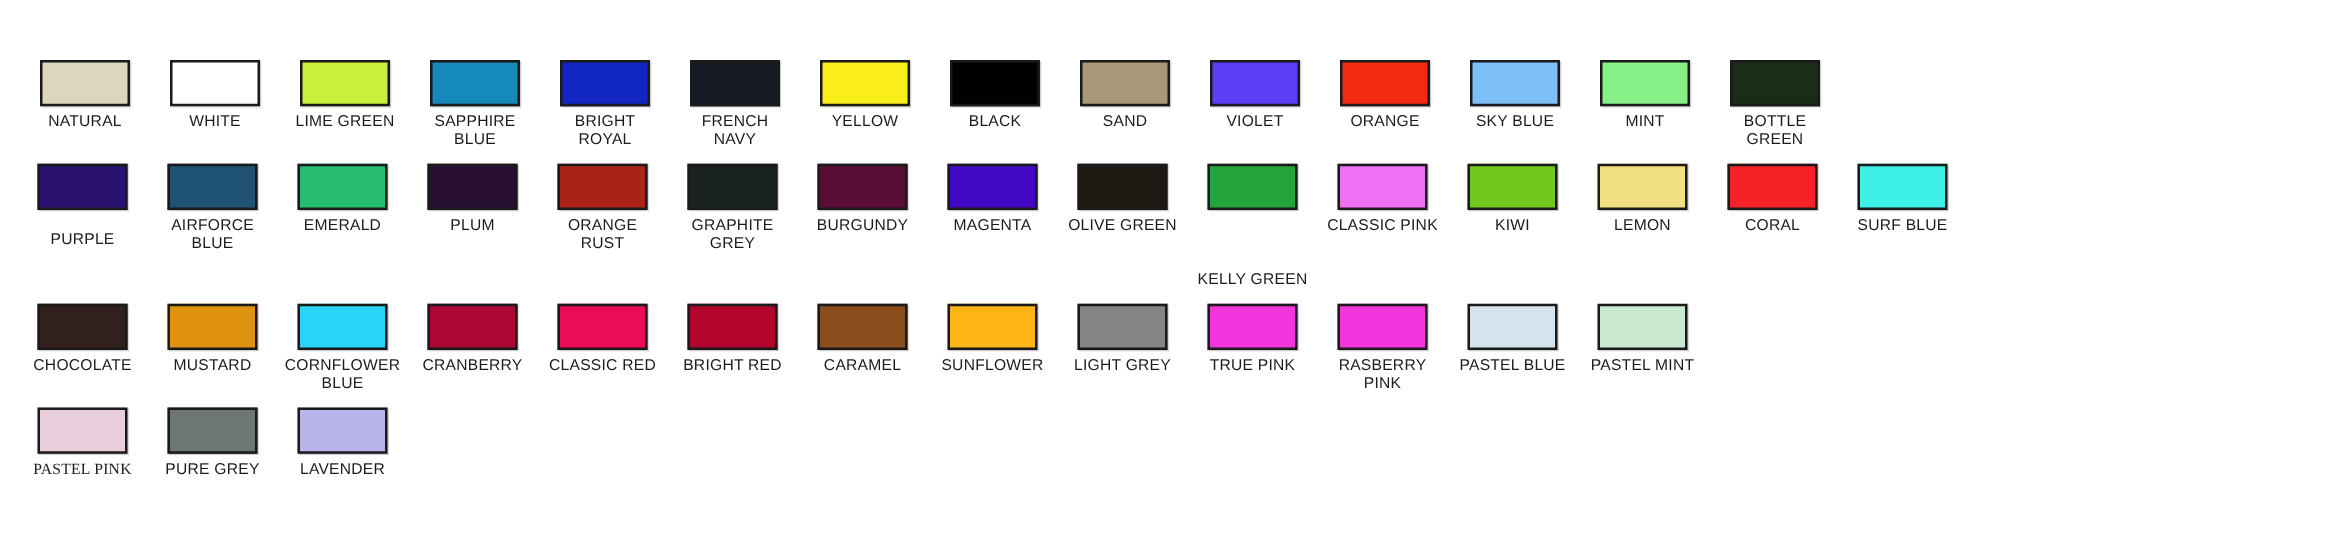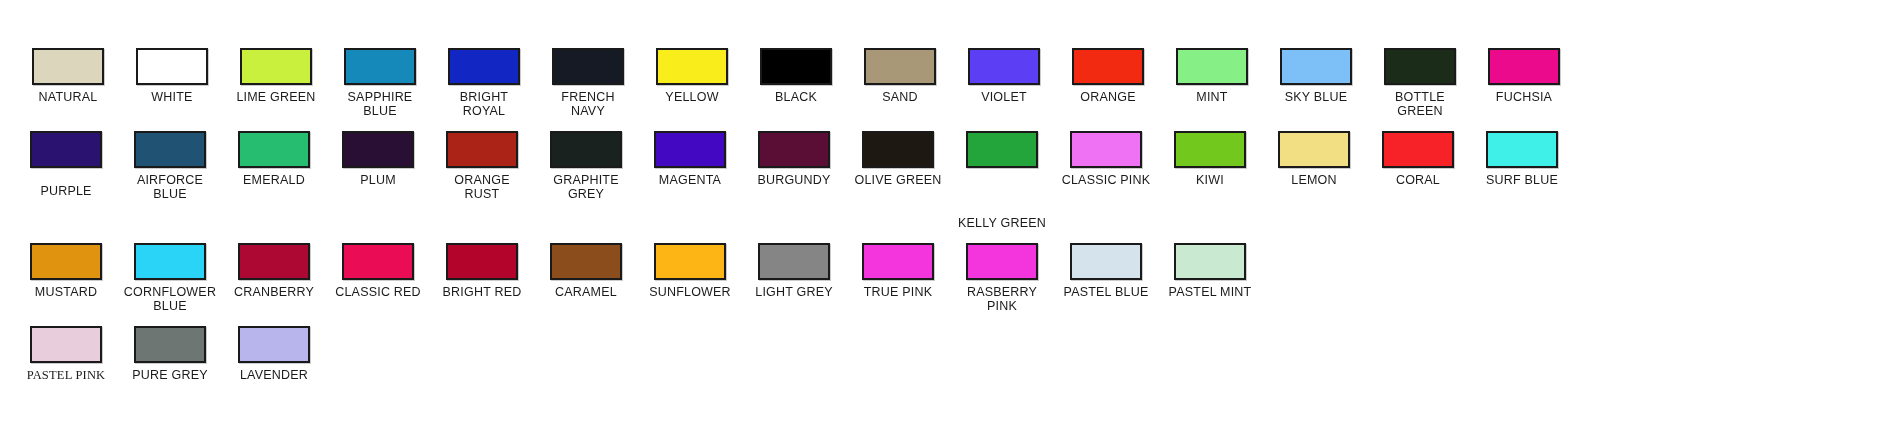--- a/index.html
+++ b/index.html
@@ -104,36 +104,32 @@
       </div>
       <div class="cell">
         <div class="swatch" style="background: rgb(92, 63, 245); border-color: rgb(26, 26, 26);"></div>
         <div class="swatch-label" style="color: rgb(27, 27, 27);">VIOLET</div>
       </div>
       <div class="cell">
         <div class="swatch" style="background: rgb(242, 42, 17); border-color: rgb(26, 26, 26);"></div>
         <div class="swatch-label" style="color: rgb(27, 27, 27);">ORANGE</div>
       </div>
       <div class="cell">
+        <div class="swatch" style="background: rgb(124, 192, 247); border-color: rgb(26, 26, 26);"></div>
+        <div class="swatch-label" style="color: rgb(27, 27, 27);">SKY BLUE</div>
+      </div>
+      <div class="cell">
         <div class="swatch" style="background: rgb(134, 240, 135); border-color: rgb(26, 26, 26);"></div>
         <div class="swatch-label" style="color: rgb(27, 27, 27);">MINT</div>
-      </div>
-      <div class="cell">
-        <div class="swatch" style="background: rgb(124, 192, 247); border-color: rgb(26, 26, 26);"></div>
-        <div class="swatch-label" style="color: rgb(27, 27, 27);">SKY BLUE</div>
       </div>
       <div class="cell">
         <div class="swatch" style="background: rgb(27, 45, 24); border-color: rgb(26, 26, 26);"></div>
         <div class="swatch-label" style="color: rgb(27, 27, 27);">BOTTLE
 GREEN</div>
       </div>
-      <div class="cell">
-        <div class="swatch" style="background: rgb(236, 10, 140); border-color: rgb(26, 26, 26);"></div>
-        <div class="swatch-label" style="color: rgb(27, 27, 27);">FUCHSIA</div>
-      </div>
     </div>
     <div class="row row-2">
       <div class="cell">
         <div class="swatch" style="background: rgb(42, 18, 112); border-color: rgb(26, 26, 26);"></div>
         <div class="swatch-label" style="color: rgb(27, 27, 27); margin-top: 16px;">PURPLE</div>
       </div>
       <div class="cell">
         <div class="swatch" style="background: rgb(32, 82, 116); border-color: rgb(26, 26, 26);"></div>
         <div class="swatch-label" style="color: rgb(27, 27, 27);">AIRFORCE
 BLUE</div>
@@ -150,28 +146,28 @@
         <div class="swatch" style="background: rgb(171, 35, 22); border-color: rgb(26, 26, 26);"></div>
         <div class="swatch-label" style="color: rgb(27, 27, 27);">ORANGE
 RUST</div>
       </div>
       <div class="cell">
         <div class="swatch" style="background: rgb(26, 34, 31); border-color: rgb(26, 26, 26);"></div>
         <div class="swatch-label" style="color: rgb(27, 27, 27);">GRAPHITE
 GREY</div>
       </div>
       <div class="cell">
+        <div class="swatch" style="background: rgb(90, 13, 53); border-color: rgb(26, 26, 26);"></div>
+        <div class="swatch-label" style="color: rgb(27, 27, 27);">BURGUNDY</div>
+      </div>
+      <div class="cell">
         <div class="swatch" style="background: rgb(66, 8, 194); border-color: rgb(26, 26, 26);"></div>
         <div class="swatch-label" style="color: rgb(27, 27, 27);">MAGENTA</div>
       </div>
       <div class="cell">
-        <div class="swatch" style="background: rgb(90, 13, 53); border-color: rgb(26, 26, 26);"></div>
-        <div class="swatch-label" style="color: rgb(27, 27, 27);">BURGUNDY</div>
-      </div>
-      <div class="cell">
         <div class="swatch" style="background: rgb(29, 24, 17); border-color: rgb(26, 26, 26);"></div>
         <div class="swatch-label" style="color: rgb(27, 27, 27);">OLIVE GREEN</div>
       </div>
       <div class="cell">
         <div class="swatch" style="background: rgb(35, 165, 60); border-color: rgb(26, 26, 26);"></div>
         <div class="swatch-label" style="color: rgb(27, 27, 27); margin-top: 48px;">KELLY GREEN</div>
       </div>
       <div class="cell">
         <div class="swatch" style="background: rgb(239, 113, 244); border-color: rgb(26, 26, 26);"></div>
         <div class="swatch-label" style="color: rgb(27, 27, 27);">CLASSIC PINK</div>
@@ -187,20 +183,24 @@
       <div class="cell">
         <div class="swatch" style="background: rgb(247, 34, 39); border-color: rgb(26, 26, 26);"></div>
         <div class="swatch-label" style="color: rgb(27, 27, 27);">CORAL</div>
       </div>
       <div class="cell">
         <div class="swatch" style="background: rgb(62, 240, 231); border-color: rgb(26, 26, 26);"></div>
         <div class="swatch-label" style="color: rgb(27, 27, 27);">SURF BLUE</div>
       </div>
     </div>
     <div class="row row-3">
+      <div class="cell">
+        <div class="swatch" style="background: rgb(50, 32, 31); border-color: rgb(26, 26, 26);"></div>
+        <div class="swatch-label" style="color: rgb(27, 27, 27);">CHOCOLATE</div>
+      </div>
       <div class="cell">
         <div class="swatch" style="background: rgb(224, 147, 15); border-color: rgb(26, 26, 26);"></div>
         <div class="swatch-label" style="color: rgb(27, 27, 27);">MUSTARD</div>
       </div>
       <div class="cell">
         <div class="swatch" style="background: rgb(42, 212, 247); border-color: rgb(26, 26, 26);"></div>
         <div class="swatch-label" style="color: rgb(27, 27, 27);">CORNFLOWER
 BLUE</div>
       </div>
       <div class="cell">

